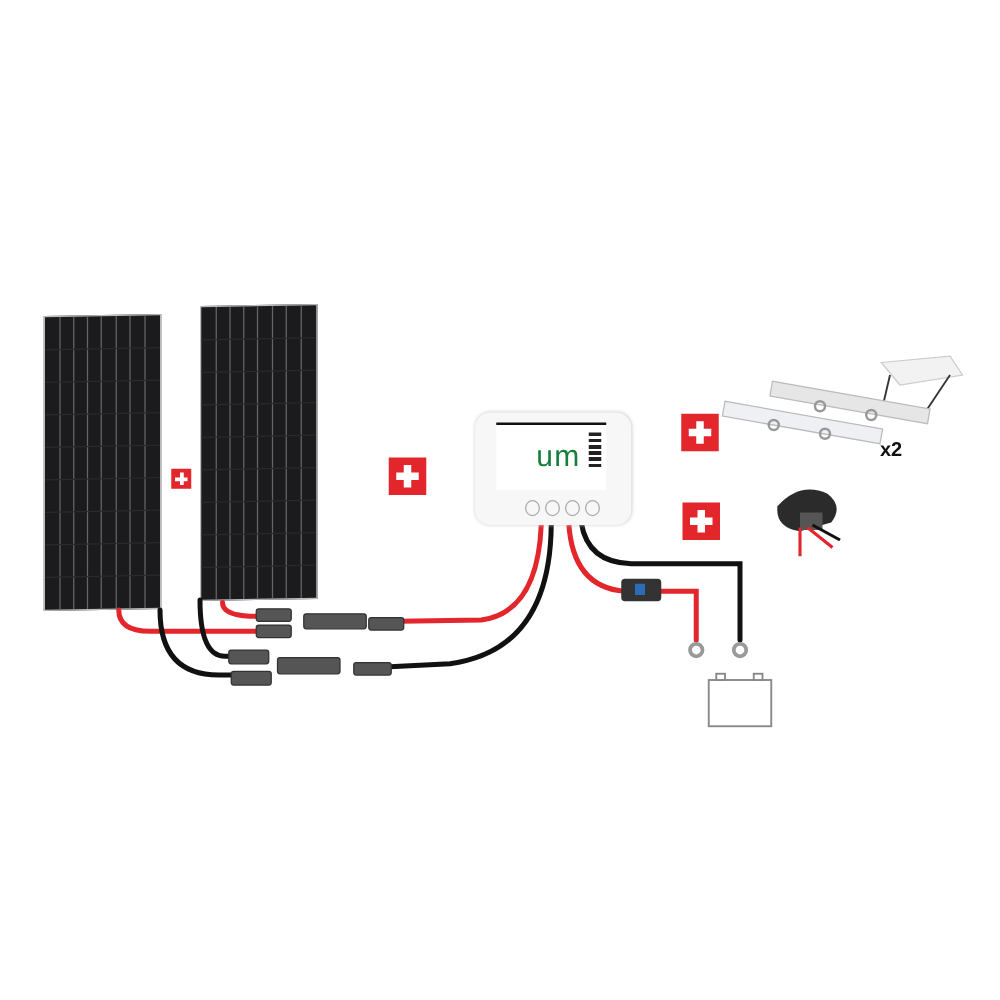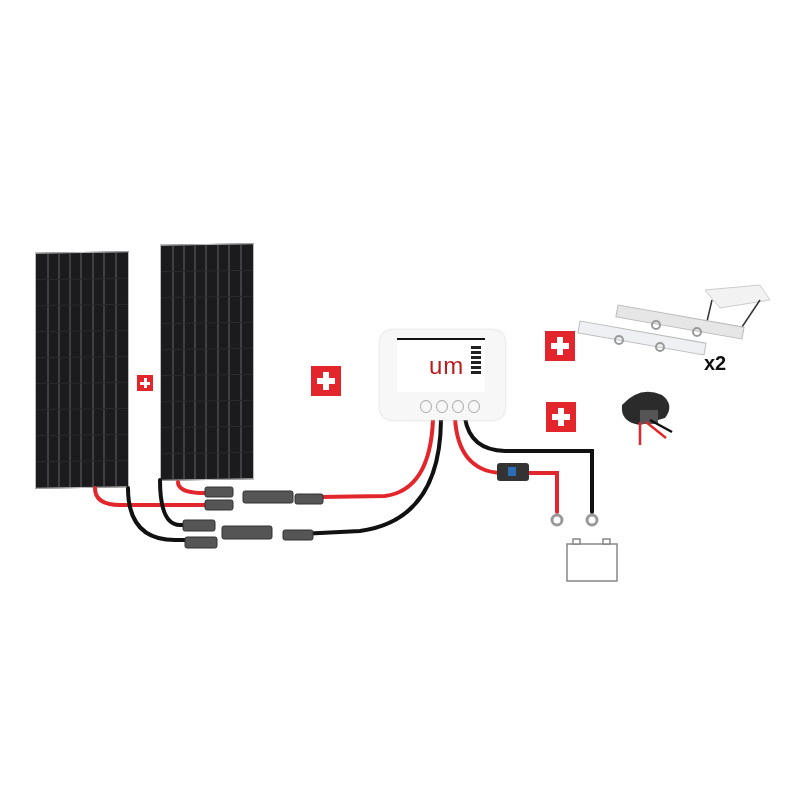--- a/index.html
+++ b/index.html
@@ -6,21 +6,21 @@
   body{width:800px;height:800px;position:relative;overflow:hidden;font-family:"Liberation Sans",sans-serif;}
   .abs{position:absolute;}
   .plus{position:absolute;background:#e3262b;display:flex;align-items:center;justify-content:center;}
   .plus::before,.plus::after{content:"";position:absolute;background:#fff;}
   .plus.lg{width:30px;height:30px;}
   .plus.lg::before{width:18px;height:6px;}
   .plus.lg::after{width:6px;height:18px;}
   .plus.sm{width:16px;height:16px;}
   .plus.sm::before{width:10px;height:3px;}
   .plus.sm::after{width:3px;height:10px;}
-  .qty{position:absolute;font-weight:bold;font-size:20px;color:#111;}
+  .qty{position:absolute;font-weight:bold;font-size:16px;color:#111;}
   .panel{position:absolute;background:#1b1b1e;border:1px solid #bbb;}
 </style>
 </head>
 <body>
 
 <div class="panel" style="left:35px;top:252px;width:92px;height:234px;transform:skewY(-1deg);">
   <svg width="92" height="234">
     <g stroke="#666" stroke-width="1">
       <line x1="12" y1="0" x2="12" y2="234"></line>
         <line x1="23" y1="0" x2="23" y2="234"></line>
@@ -127,21 +127,21 @@
     <path d="M622 405 Q640 385 662 395 Q675 405 665 418 L640 425 Q620 422 622 405 Z" fill="#2b2b2b"></path>
     <rect x="640" y="410" width="18" height="14" fill="#555"></rect>
     <line x1="650" y1="420" x2="672" y2="432" stroke="#111" stroke-width="2.5"></line>
     <line x1="646" y1="422" x2="666" y2="438" stroke="#e3262b" stroke-width="2.5"></line>
     <line x1="640" y1="422" x2="640" y2="445" stroke="#e3262b" stroke-width="2.5"></line>
   </g>
 </svg>
 
 <div class="abs" style="left:380px;top:330px;width:125px;height:90px;background:#f7f7f7;border-radius:12px;box-shadow:0 0 3px #ccc;">
   <div class="abs" style="left:17px;top:8px;width:88px;height:52px;background:#fff;border-top:2px solid #111;">
-    <span style="position:absolute;left:32px;top:12px;font-size:24px;color:#b91c1c;letter-spacing:1px;">um</span>
+    <span style="position:absolute;left:32px;top:12px;font-size:24px;color:#15803d;letter-spacing:1px;">um</span>
     <div style="position:absolute;right:4px;top:6px;width:10px;height:30px;background:repeating-linear-gradient(#222 0 3px,#fff 3px 5px);"></div>
   </div>
   <div class="abs" style="left:40px;top:70px;width:60px;height:12px;display:flex;gap:4px;">
     <span style="width:11px;height:11px;border-radius:50%;border:1px solid #aaa;"></span>
     <span style="width:11px;height:11px;border-radius:50%;border:1px solid #aaa;"></span>
     <span style="width:11px;height:11px;border-radius:50%;border:1px solid #aaa;"></span>
     <span style="width:11px;height:11px;border-radius:50%;border:1px solid #aaa;"></span>
   </div>
 </div>
 

